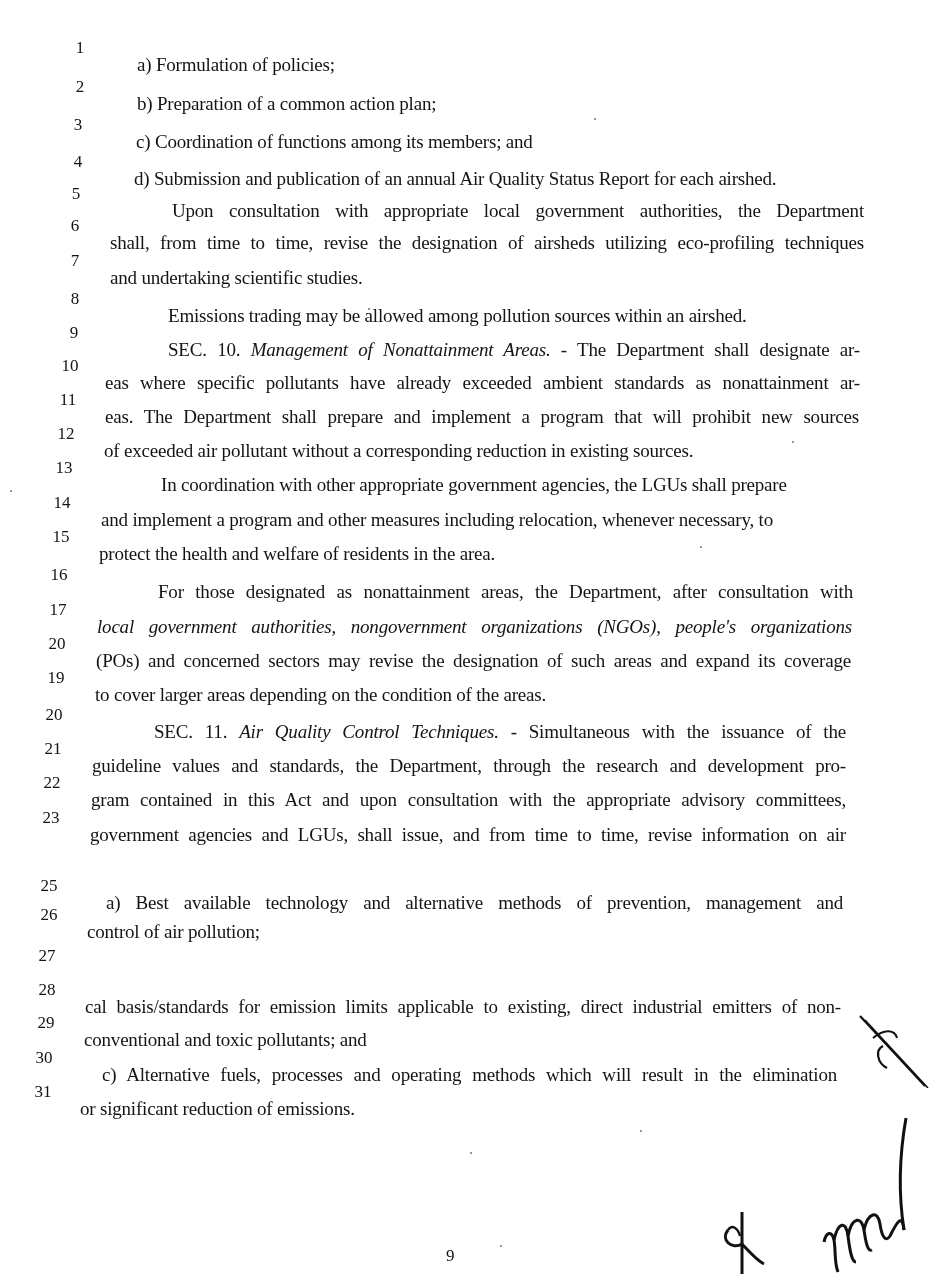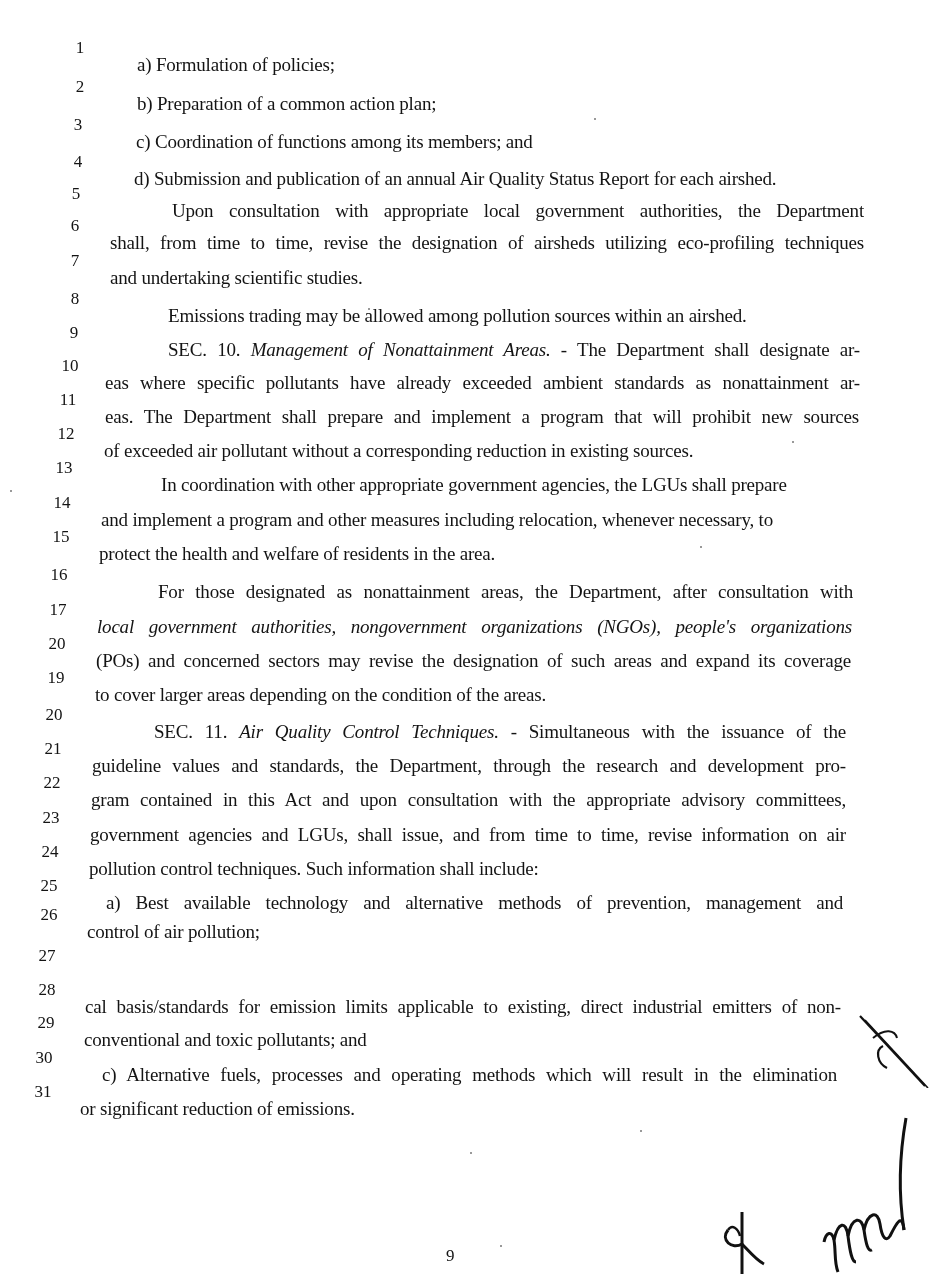--- a/index.html
+++ b/index.html
@@ -177,24 +177,20 @@
   <div class="line" style="top:773px">
     <span class="ln" style="left:32px">22</span>
     <span class="txt justify" style="left: 91px; width: 755px; white-space: normal; display: block; overflow: hidden; height: 24px;">gram contained in this Act and upon consultation with the appropriate advisory committees,</span>
   </div>
 
   <div class="line" style="top:808px">
     <span class="ln" style="left:31px">23</span>
     <span class="txt justify" style="left: 90px; width: 756px; white-space: normal; display: block; overflow: hidden; height: 24px;">government agencies and LGUs, shall issue, and from time to time, revise information on air</span>
   </div>
 
-  <div class="line" style="top:842px">
-    <span class="ln" style="left:30px">24</span>
-    <span class="txt" style="left:89px">pollution control techniques. Such information shall include:</span>
-  </div>
 
   <div class="line" style="top:876px">
     <span class="ln" style="left:29px">25</span>
     <span class="txt justify" style="left: 106px; width: 737px; white-space: normal; display: block; overflow: hidden; height: 24px;">a)  Best available technology and alternative methods of prevention, management and</span>
   </div>
 
   <div class="line" style="top:905px">
     <span class="ln" style="left:29px">26</span>
     <span class="txt" style="left:87px">control of air pollution;</span>
   </div>

